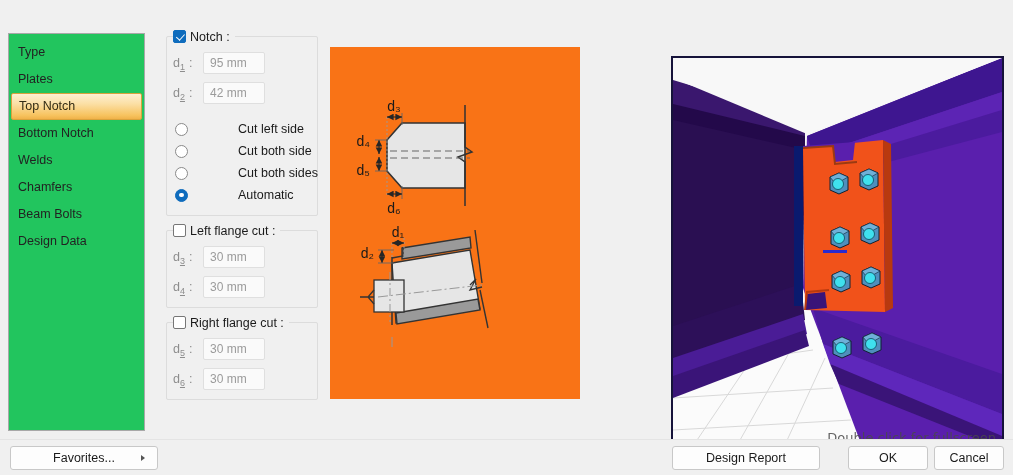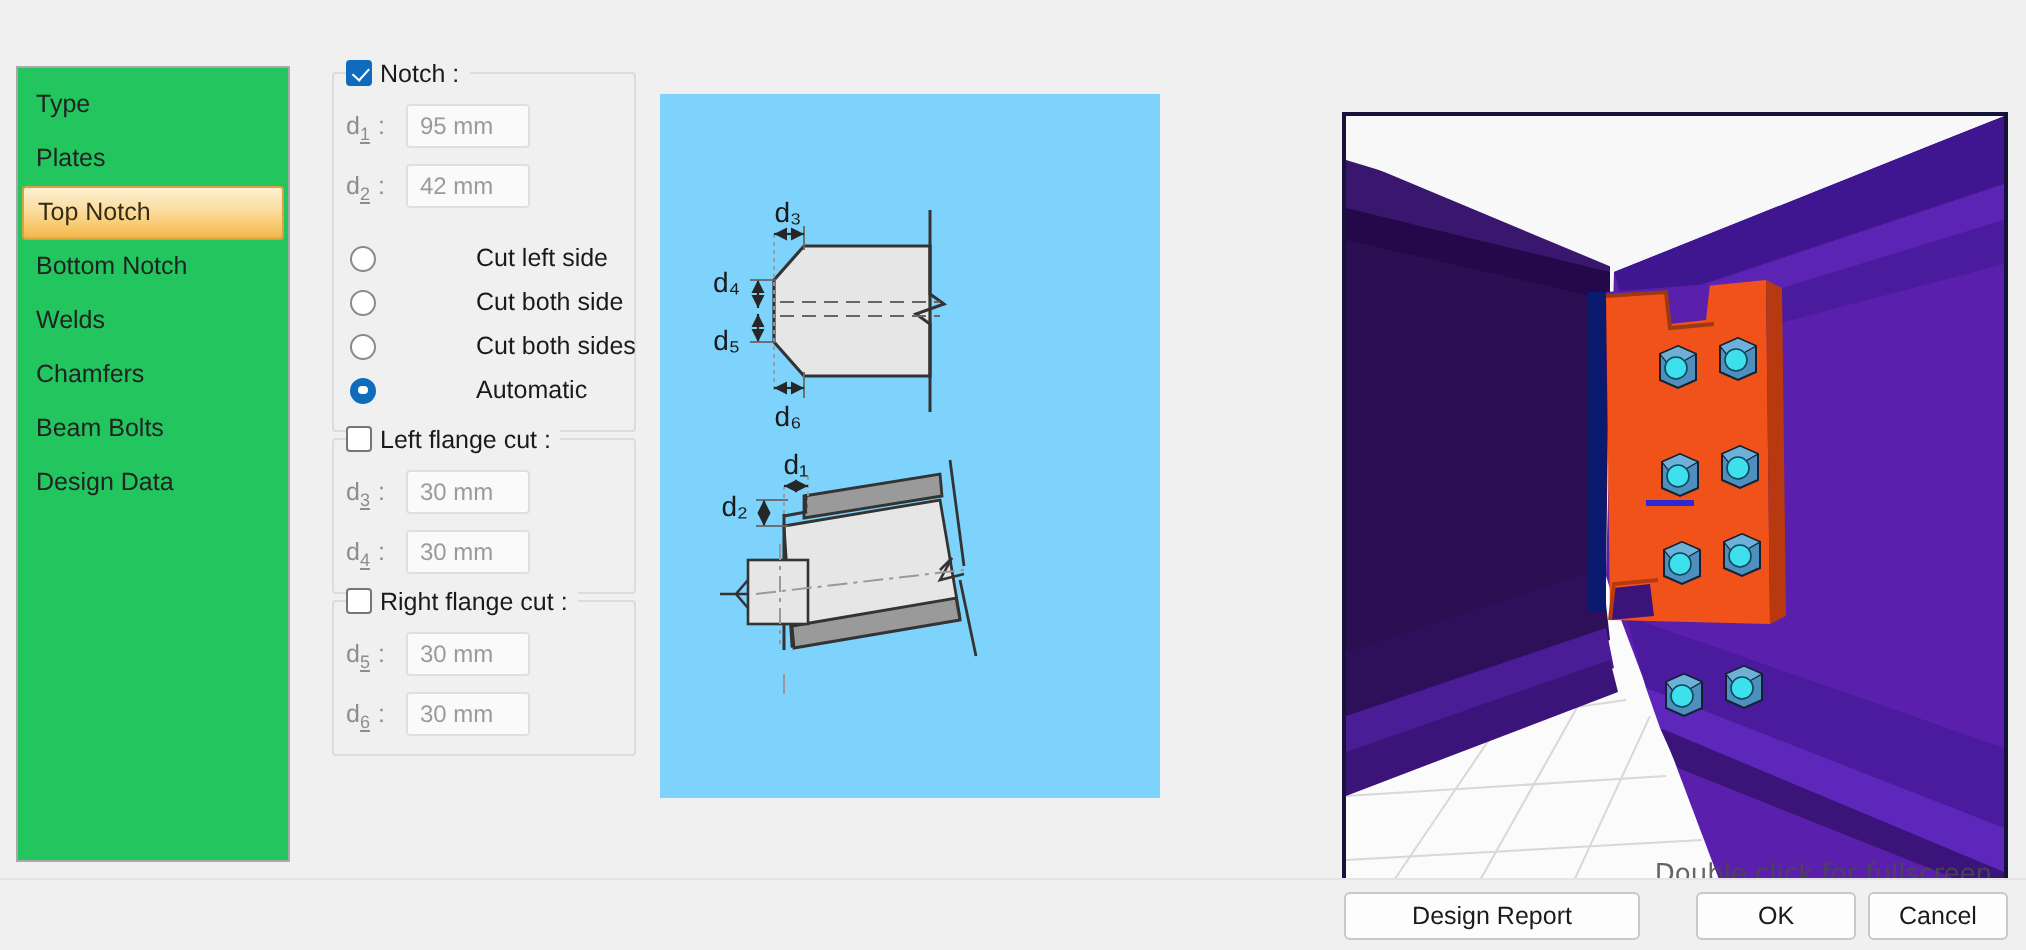--- a/index.html
+++ b/index.html
@@ -88,21 +88,21 @@
     position: absolute;
     left: 166px; top: 36px;
     width: 152px;
   }
   .groupbox {
     position: relative;
     border: 1px solid #dcdcdc;
     border-radius: 2px;
     background: transparent;
     box-sizing: border-box;
-    margin-bottom: 3px;
+    margin-bottom: 14px;
     padding: 14px 6px 9px 6px;
   }
   .gb-legend {
     position: absolute;
     top: -9px; left: 6px;
     height: 17px;
     display: flex;
     align-items: center;
     background: #f0f0f0;
     padding-right: 5px;
@@ -216,21 +216,21 @@
     font-size: 12.5px;
     color: #1a1a1a;
     white-space: nowrap;
   }
 
   
   #diagram-panel {
     position: absolute;
     left: 330px; top: 47px;
     width: 250px; height: 352px;
-    background: #7dd3fc;
+    background: #f97316;
   }
   #diagram-panel svg { display: block; }
 
   
   #viewport {
     position: absolute;
     left: 671px; top: 56px;
     width: 333px; height: 395px;
     border: 2px solid #16133a;
     box-sizing: border-box;
@@ -572,20 +572,24 @@
           <polygon points="-9,-7 0,-11 9,-7 9,6 0,10 -9,6" fill="#4f8fbd" stroke="#123"></polygon>
           <polygon points="-9,-7 0,-11 9,-7 2,-3 -5,-2" fill="#6fb0d8" stroke="#123" stroke-width="0.6"></polygon>
           <circle cx="-1" cy="0" r="5.5" fill="#3fe0ee" stroke="#0a4a5a" stroke-width="0.8"></circle>
         </g>
       </g>
     </svg>
     <div id="viewport-hint">Double click for fullscreen</div>
   </div>
 
   <div id="footer">
+    <div class="btn" id="btn-favorites">
+      <span>Favorites...</span>
+      <span class="fav-arrow"></span>
+    </div>
     <div class="btn" id="btn-report">
       <span>Design Report</span>
     </div>
     <div class="btn" id="btn-ok">
       <span>OK</span>
     </div>
     <div class="btn" id="btn-cancel">
       <span>Cancel</span>
     </div>
   </div>

